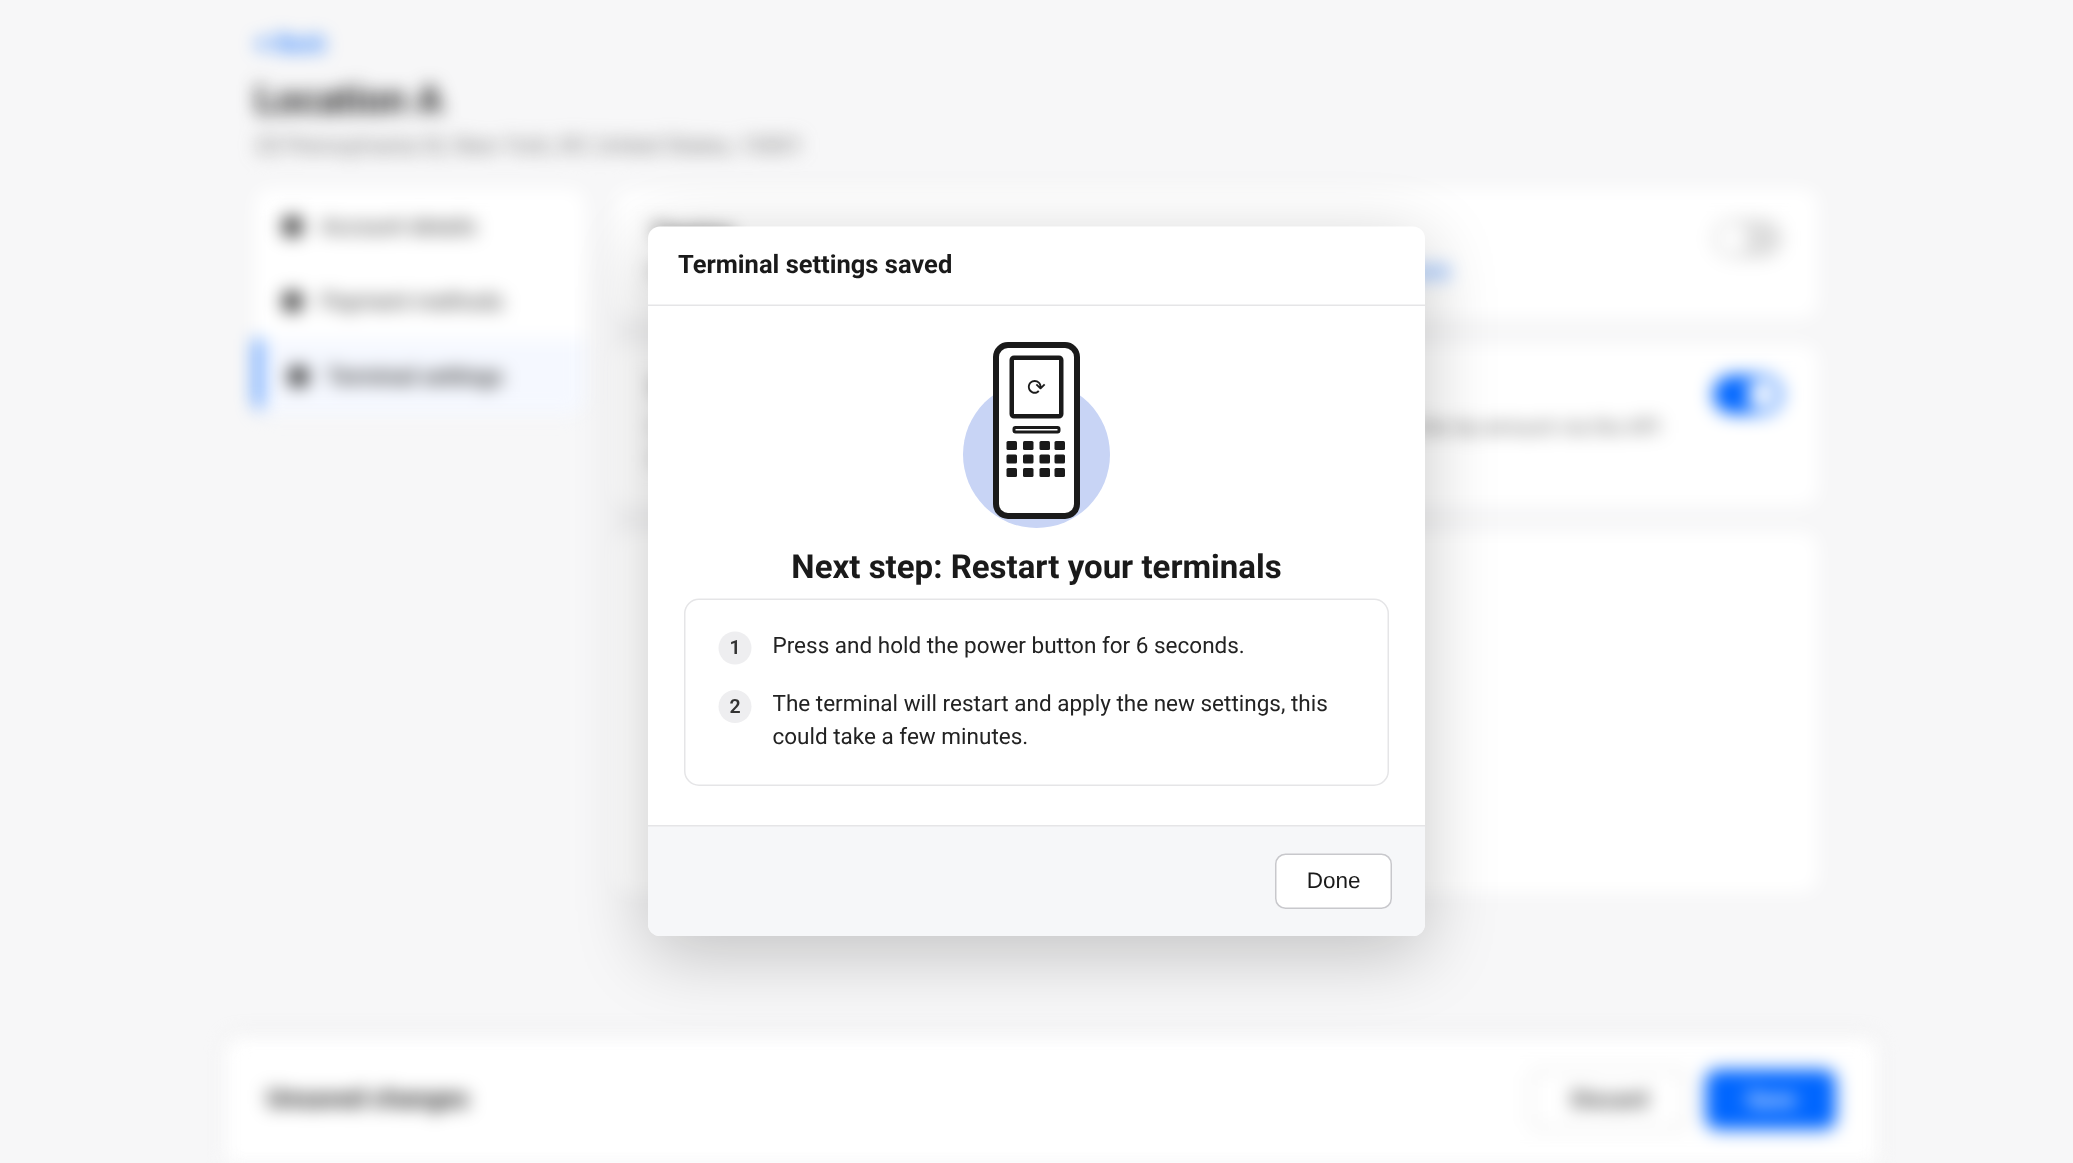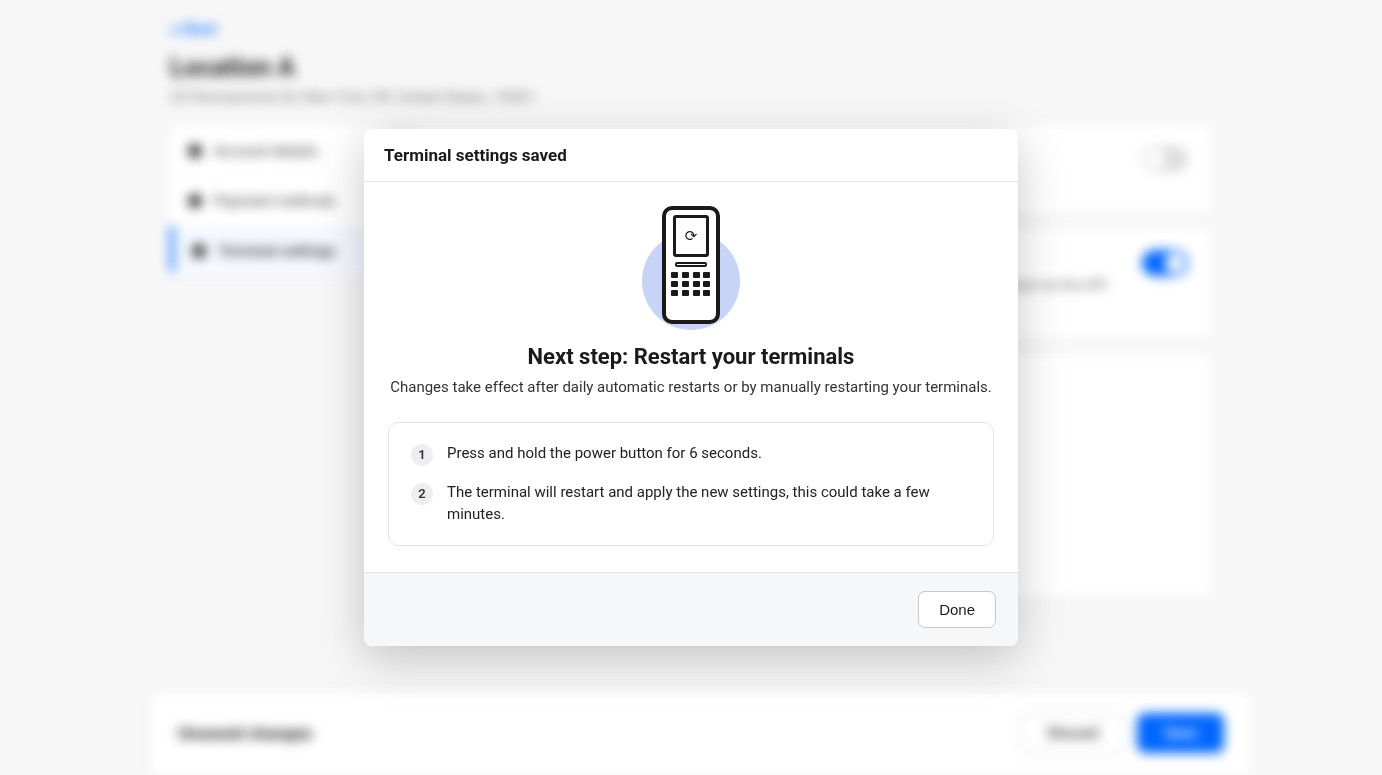--- a/index.html
+++ b/index.html
@@ -28,21 +28,21 @@
   .toggle.off::after { right: auto; left: 3px; }
   .big-card { height: 240px; }
   .bottom-bar { position: absolute; bottom: 0; left: 150px; right: 130px; background: #fff; border-radius: 10px 10px 0 0; padding: 22px 28px; display: flex; justify-content: space-between; align-items: center; box-shadow: 0 -2px 10px rgba(0,0,0,0.05); }
   .bottom-label { font-size: 17px; font-weight: 700; color: #222; }
   .btn-row { display: flex; gap: 12px; }
   .btn { padding: 10px 26px; border-radius: 8px; font-size: 15px; font-weight: 600; border: 1px solid #ccc; background: #fff; color: #333; }
   .btn.primary { background: #0066ff; color: #fff; border-color: #0066ff; }
 
   
   .modal-overlay { position: absolute; inset: 0; display: flex; align-items: center; justify-content: center; }
-  .modal { width: 654px; background: #fff; border-radius: 8px; box-shadow: 0 12px 48px rgba(0,0,0,0.22); overflow: hidden; }
+  .modal { width: 518px; background: #fff; border-radius: 8px; box-shadow: 0 12px 48px rgba(0,0,0,0.22); overflow: hidden; }
   .modal-header { padding: 16px 20px; border-bottom: 1px solid #e5e5e7; }
   .modal-header-title { font-size: 17px; font-weight: 700; color: #1a1a1a; }
   .modal-body { padding: 24px 24px 26px; }
   .illustration { display: flex; justify-content: center; margin-bottom: 18px; }
   .illus-wrap { position: relative; width: 100px; height: 120px; }
   .illus-circle { position: absolute; width: 98px; height: 98px; border-radius: 50%; background: #c8d4f5; left: 1px; top: 26px; }
   .illus-device { position: absolute; left: 21px; top: 0; width: 58px; height: 118px; border: 4px solid #1a1a1a; border-radius: 10px; background: #fff; display: flex; flex-direction: column; align-items: center; padding: 5px; }
   .illus-screen { width: 36px; height: 42px; border: 3px solid #1a1a1a; border-radius: 3px; display: flex; align-items: center; justify-content: center; font-size: 15px; color: #1a1a1a; }
   .illus-slot { width: 32px; height: 5px; border: 2px solid #1a1a1a; border-radius: 2px; margin: 5px 0; }
   .illus-keys { display: grid; grid-template-columns: repeat(4, 1fr); gap: 3px; width: 40px; }
@@ -132,21 +132,20 @@
                 <div class="illus-key"></div>
               <div class="illus-key"></div>
                 <div class="illus-key"></div>
                 <div class="illus-key"></div>
                 <div class="illus-key"></div>
             </div>
           </div>
         </div>
       </div>
       <div class="modal-heading">Next step: Restart your terminals</div>
-      <div class="modal-sub">Changes take effect after daily automatic restarts or by manually restarting your terminals.</div>
       <div class="steps-box">
         <div class="step">
           <div class="step-num">1</div>
           <div class="step-text">Press and hold the power button for 6 seconds.</div>
         </div>
         <div class="step">
           <div class="step-num">2</div>
           <div class="step-text">The terminal will restart and apply the new settings, this could take a few minutes.</div>
         </div>
       </div>

